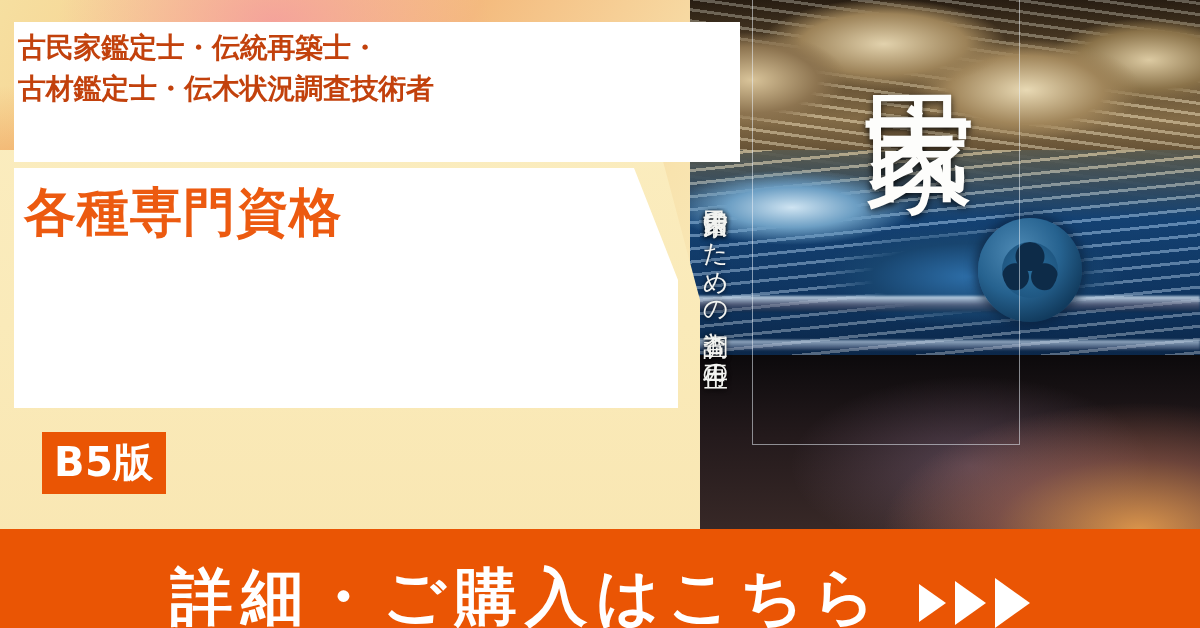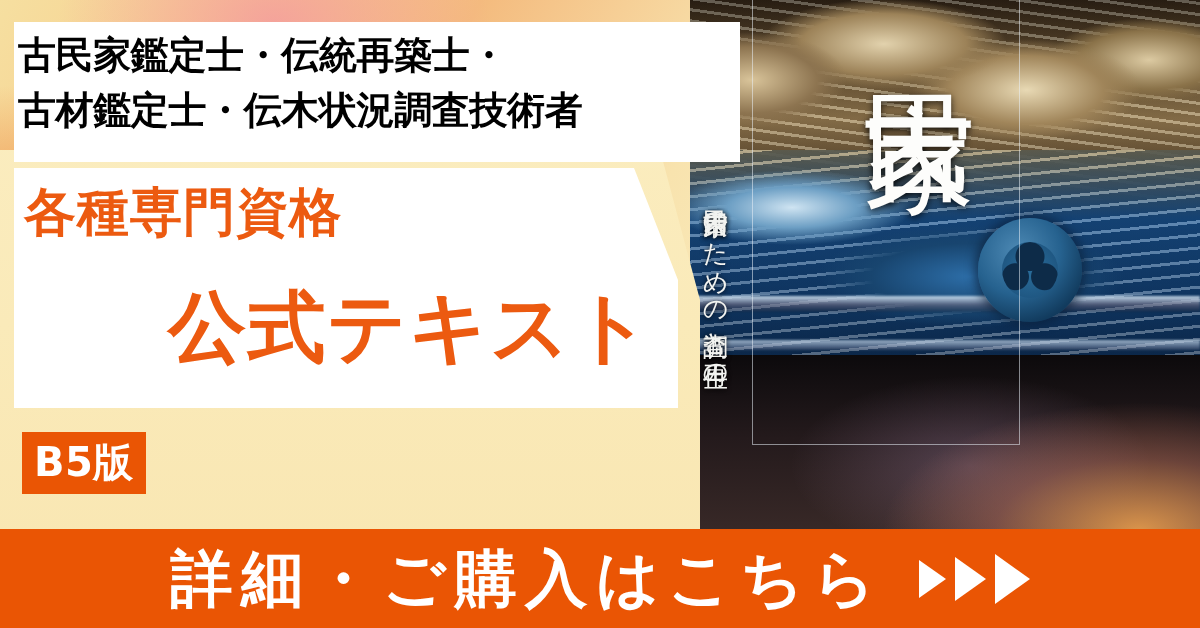--- a/index.html
+++ b/index.html
@@ -145,24 +145,24 @@
     left:14px; top:168px; width:664px; height:240px;
     clip-path:polygon(0 0, 620px 0, 664px 112px, 664px 240px, 0 240px);
   }
 
   
   .headline{
     position:absolute; left:18px; top:28px;
     width:706px;
     font-family:"DejaVu Sans","Liberation Sans",sans-serif;
     font-weight:700;
-    font-size:38px;
+    font-size:28px;
     line-height:1.45;
     letter-spacing:-.01em;
-    color:#000000;
+    color:#c2410c;
     white-space:pre;
   }
 
   .title-lead{
     position:absolute; left:24px; top:186px;
     font-family:"DejaVu Sans","Liberation Sans",sans-serif;
     font-weight:700;
     font-size:52px;
     line-height:1;
     letter-spacing:.02em;
@@ -185,35 +185,36 @@
   }
   .size-badge{
     background:#ea5504;
     color:#ffffff;
     font-family:"DejaVu Sans","Liberation Sans",sans-serif;
     font-weight:700;
     font-size:40px;
     line-height:1;
     padding:10px 12px 12px 12px;
     letter-spacing:.01em;
+    margin-left:20px;
   }
   .price-text{
     font-family:"DejaVu Sans","Liberation Sans",sans-serif;
     font-weight:400;
     font-size:50px;
     line-height:1;
     color:#ec5a10;
     letter-spacing:.01em;
   }
 
   
   .cta{
     position:absolute; left:0; top:529px; width:1200px; height:99px;
     background:#ea5504;
-    display:flex; align-items:center; justify-content:center; gap:34px;
+    display:flex; align-items:flex-end; justify-content:center; gap:34px;
   }
   .cta-text{
     font-family:"DejaVu Sans","Liberation Sans",sans-serif;
     font-weight:700;
     font-size:62px;
     line-height:1;
     color:#ffffff;
     letter-spacing:.14em;
   }
   .arrows{ display:flex; align-items:center; gap:9px; }
@@ -244,21 +245,20 @@
 
   <div class="cream-plate"></div>
 
   <div class="panel panel-top"></div>
   <div class="panel panel-mid"></div>
 
   <div class="headline">古民家鑑定士・伝統再築士・
 古材鑑定士・伝木状況調査技術者</div>
 
   <div class="title-lead">各種専門資格</div>
-  <div class="title-sub">公式テキスト</div>
 
   <div class="price-row">
     <span class="size-badge">B5版</span>
   </div>
 
   <div class="cta">
     <span class="cta-text">詳細・ご購入はこちら</span>
     <span class="arrows">
       <i class="a1"></i>
         <i class="a2"></i>

